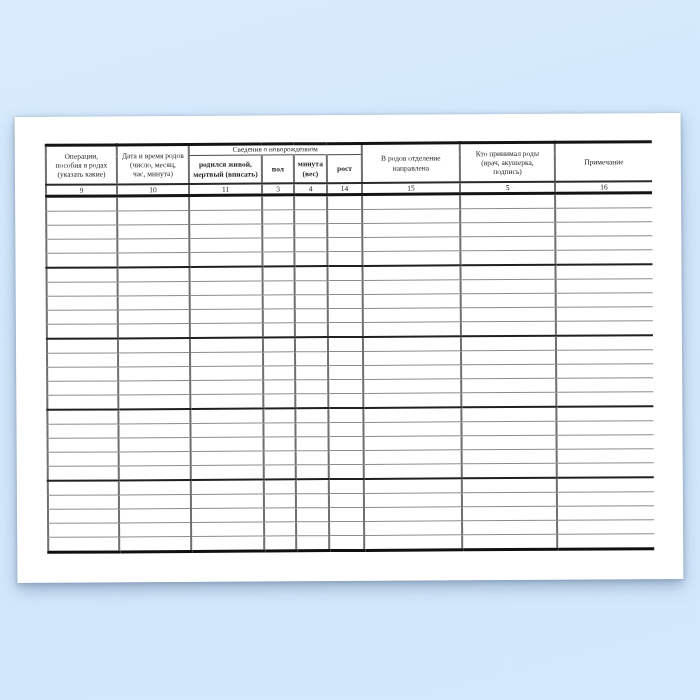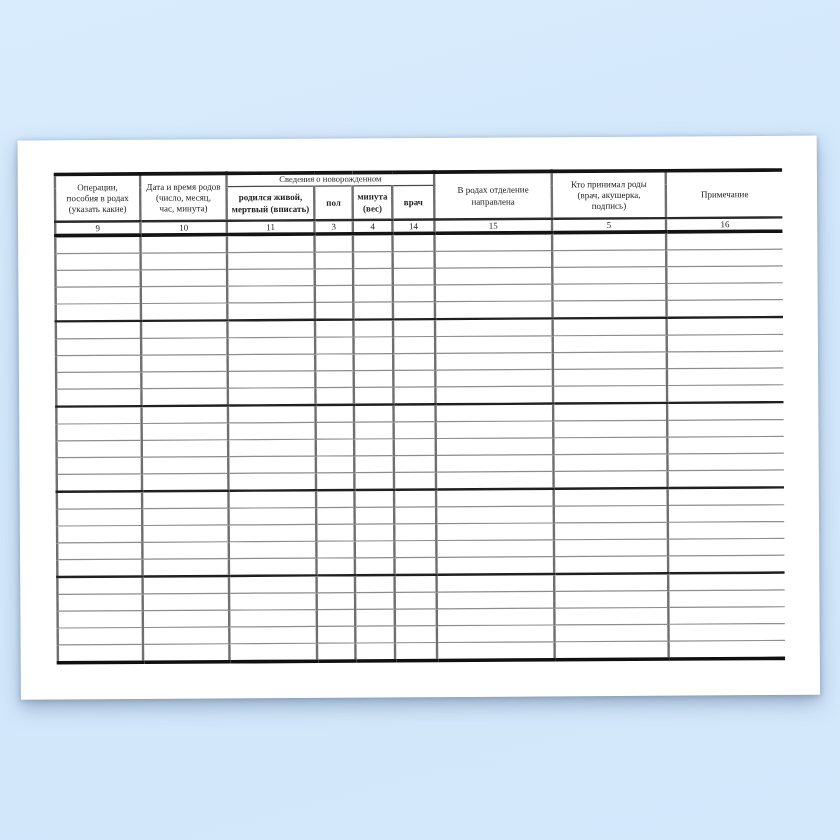--- a/index.html
+++ b/index.html
@@ -110,34 +110,34 @@
       </colgroup>
       <thead>
         <tr class="row-group">
           <th rowspan="2" class="hdr tall">Операции,
 пособия в родах
 (указать какие)</th>
           <th rowspan="2" class="hdr tall">Дата и время родов
 (число, месяц,
 час, минута)</th>
           <th colspan="4" class="hdr group">Сведения о новорожденном</th>
-          <th rowspan="2" class="hdr tall">В родах отделение
+          <th rowspan="2" class="hdr tall">В родов отделение
 направлена</th>
           <th rowspan="2" class="hdr tall">Кто принимал роды
 (врач, акушерка,
 подпись)</th>
           <th rowspan="2" class="hdr tall">Примечание</th>
         </tr>
         <tr class="row-sub">
           <th class="hdr">родился живой,
 мертвый (вписать)</th>
           <th class="hdr">пол</th>
           <th class="hdr">минута
 (вес)</th>
-          <th class="hdr">врач</th>
+          <th class="hdr">рост</th>
         </tr>
         <tr class="row-num">
           <th>9</th>
           <th>10</th>
           <th>11</th>
           <th>3</th>
           <th>4</th>
           <th>14</th>
           <th>15</th>
           <th>5</th>

